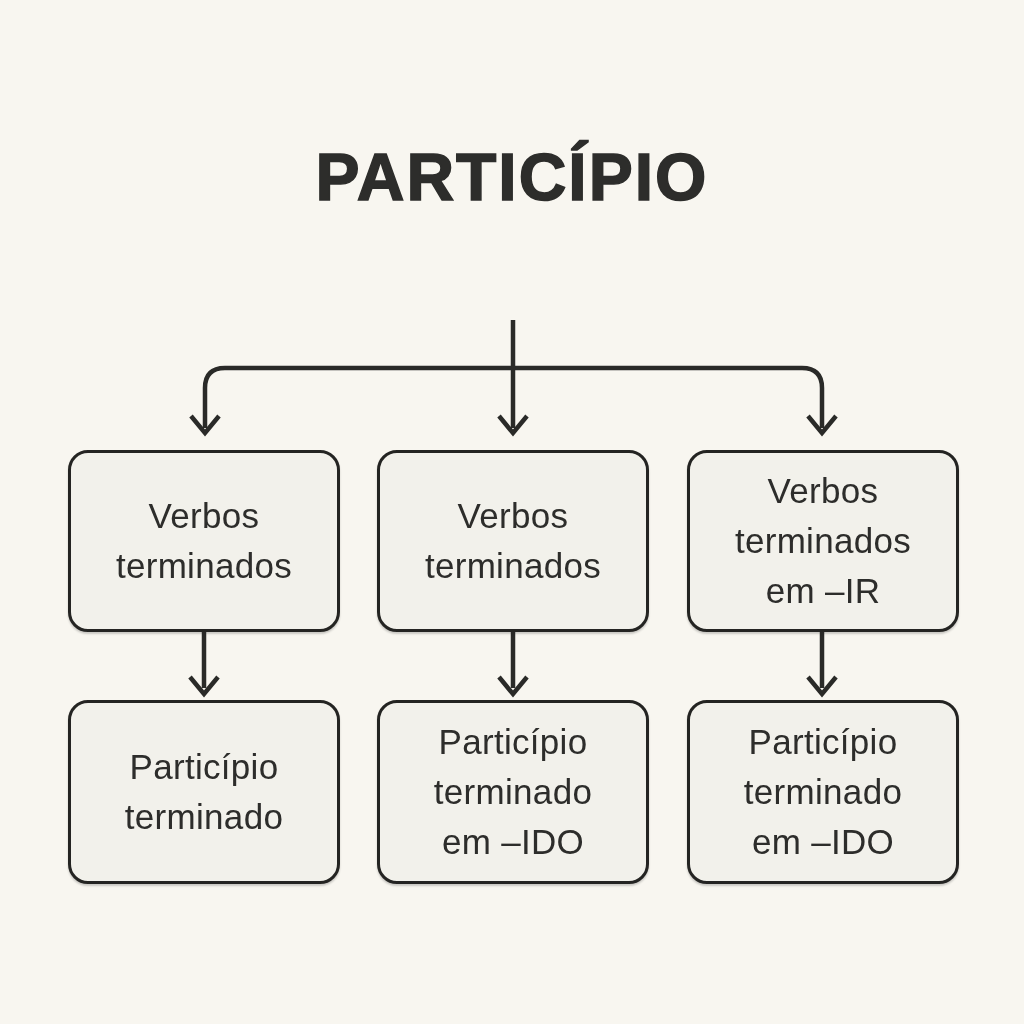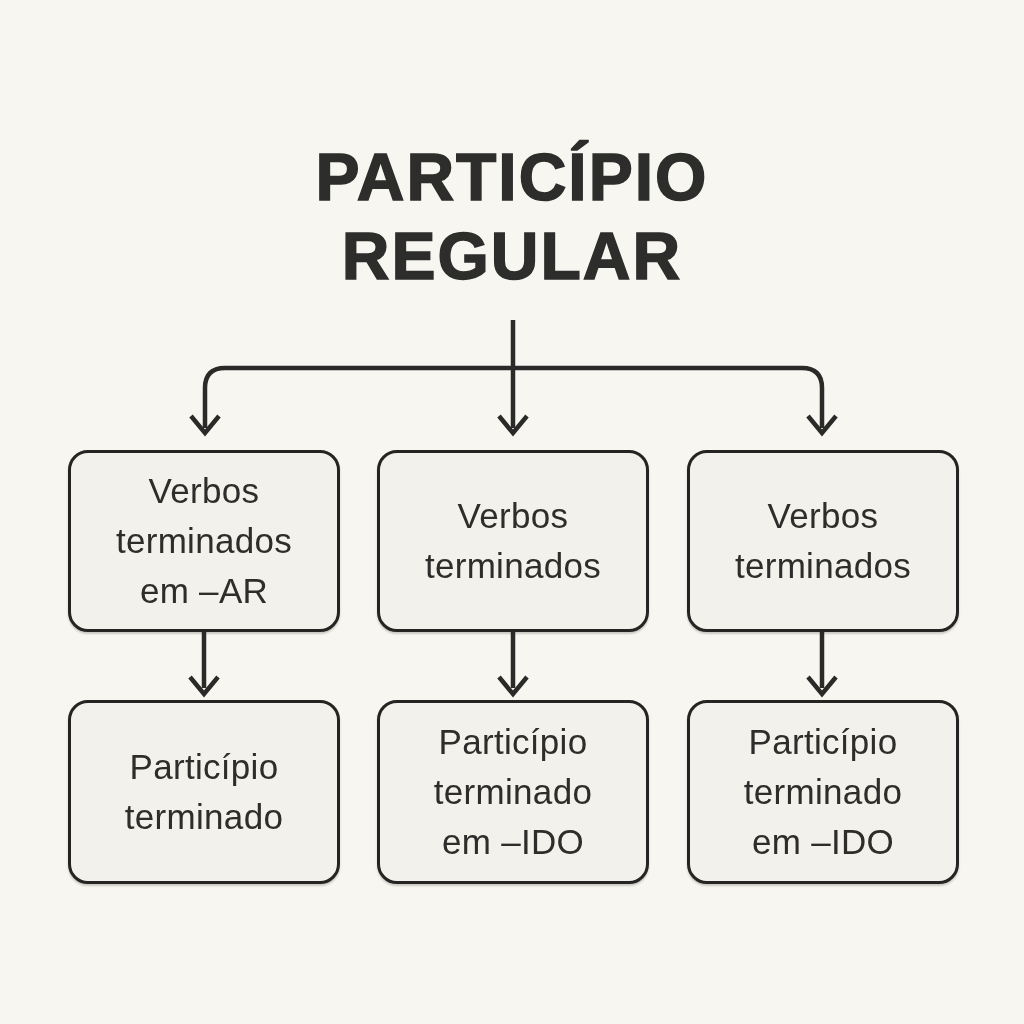--- a/index.html
+++ b/index.html
@@ -78,35 +78,34 @@
     <path d="M 822 632 L 822 688"></path>
 
     <path d="M 190 677 L 204 694 L 218 677"></path>
     <path d="M 499 677 L 513 694 L 527 677"></path>
     <path d="M 808 677 L 822 694 L 836 677"></path>
   </g>
 </svg>
 
 <div class="title">
   <div>PARTICÍPIO</div>
-  <div>REGULAR</div>
 </div>
 
 <div class="node row1 col1">
   <div>Verbos</div>
   <div>terminados</div>
-  <div>em –AR</div>
 </div>
 <div class="node row1 col2">
   <div>Verbos</div>
   <div>terminados</div>
 </div>
 <div class="node row1 col3">
   <div>Verbos</div>
   <div>terminados</div>
+  <div>em –IR</div>
 </div>
 
 <div class="node row2 col1">
   <div>Particípio</div>
   <div>terminado</div>
 </div>
 <div class="node row2 col2">
   <div>Particípio</div>
   <div>terminado</div>
   <div>em –IDO</div>

